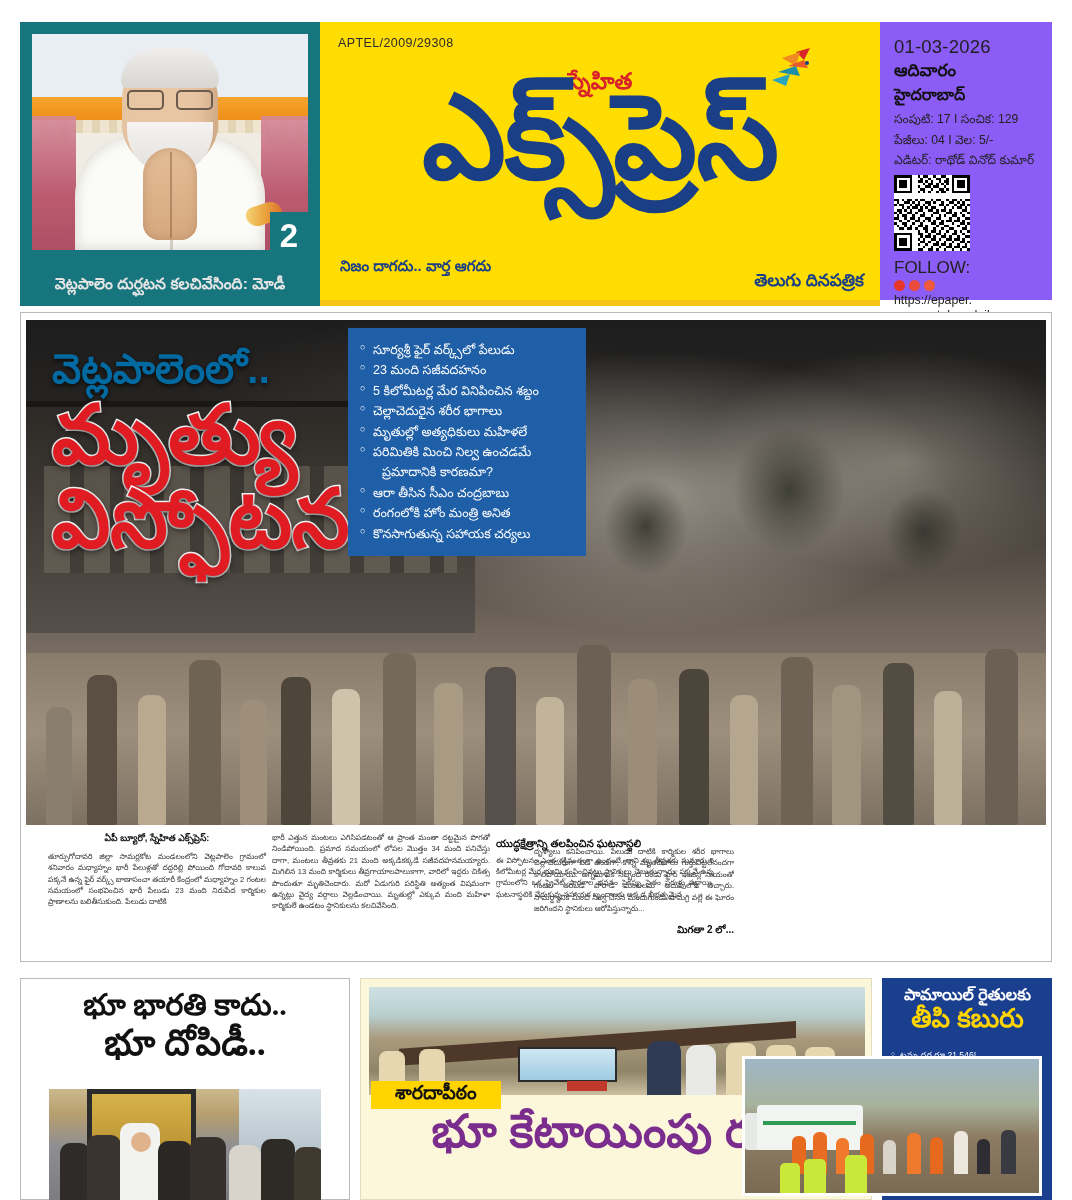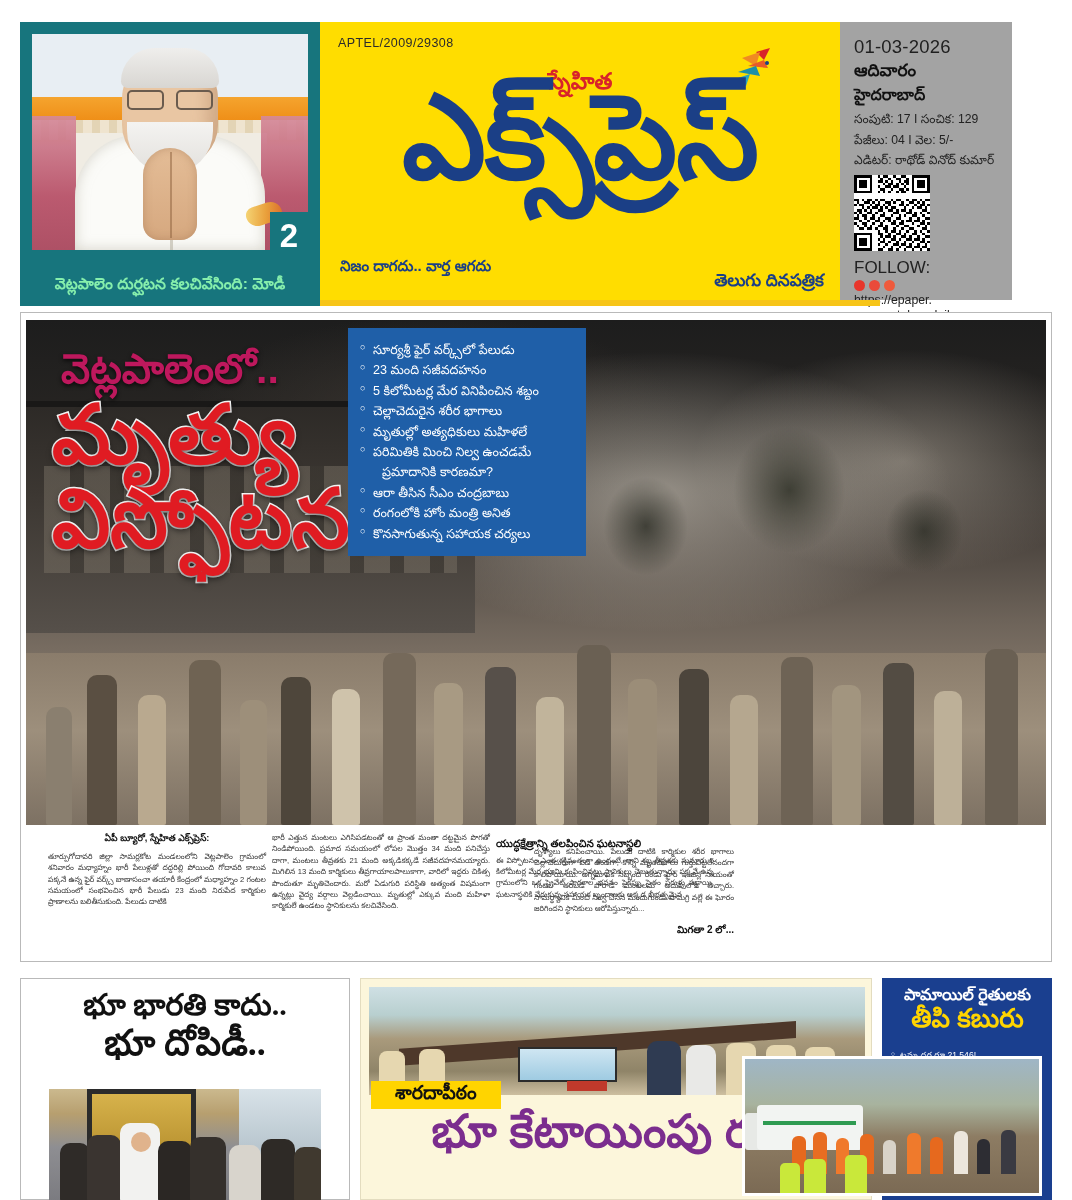--- a/index.html
+++ b/index.html
@@ -59,45 +59,45 @@
   .modi-photo .flower { position:absolute; right:26px; bottom:26px; width:36px; height:20px;
      background:linear-gradient(110deg,#f6d97a,#e9a03b 55%,#d96a2c); border-radius:10px 14px 10px 14px; transform:rotate(-18deg);}
 
   .badge-2 {
     position:absolute; right:12px; bottom:42px; width:38px; height:46px;
     background:#17757d; color:#fff; font-size:33px; font-weight:bold;
     display:flex; align-items:center; justify-content:center; line-height:1;
   }
   .mh-left .caption {
     position:absolute; left:0; right:0; bottom:4px; text-align:center;
-    color:#86efac; font-size:15.5px; font-weight:bold; letter-spacing:.1px;
+    color:#e5e5e5; font-size:15.5px; font-weight:bold; letter-spacing:.1px;
   }
 
   .mh-center {
-    width:520px; height:278px; background:#ffdd00; position:relative;
+    width:560px; height:278px; background:#ffdd00; position:relative;
   }
   .reg-no { position:absolute; left:18px; top:14px; font-size:12.5px; color:#2b2b2b; letter-spacing:.4px; }
   .snehitha {
     position:absolute; left:0; right:0; top:46px; text-align:center;
     color:#d8232a; font-size:23px; font-weight:bold;
   }
   .logo-word {
     position:absolute; left:0; right:0; top:58px; text-align:center;
     color:#1b3f86; font-size:118px; font-weight:bold; line-height:.98;
     letter-spacing:-1px; white-space:nowrap;
   }
   .tagline-l {
     position:absolute; left:20px; bottom:22px; color:#1b3f86; font-size:15px; font-weight:bold;
   }
   .tagline-r {
     position:absolute; right:16px; bottom:6px; color:#1b3f86; font-size:17px; font-weight:bold;
   }
   .bird { position:absolute; right:62px; top:24px; width:52px; height:42px; }
 
-  .mh-right { width:172px; height:278px; background:#a3a3a3; padding:14px 4px 0 14px; position:relative;}
+  .mh-right { width:172px; height:278px; background:#8b5cf6; padding:14px 4px 0 14px; position:relative;}
   .mh-right .dateline { font-size:18.5px; color:#1f1f1f; letter-spacing:.2px; }
   .mh-right .day { font-size:17px; font-weight:bold; margin-top:3px; }
   .mh-right .city { font-size:16px; font-weight:bold; margin-top:2px; }
   .mh-right .meta { font-size:12.2px; margin-top:3px; line-height:1.45; color:#222; }
   .qr { margin-top:5px; width:76px; height:76px; }
   .follow { font-size:17px; margin-top:3px; color:#222; }
   .socials { display:flex; gap:4px; margin-top:2px; }
   .socials i { width:11px; height:11px; border-radius:50%; display:block; }
   .s-fb{background:#e8362b;} .s-ig{background:#ea4a3a;} .s-x{background:#ef5a3c;}
   .url { font-size:12.3px; line-height:1.25; margin-top:2px; color:#222; }
@@ -129,21 +129,21 @@
     box-shadow: inset 0 6px 0 #191817;
   }
   .shed:after{ content:""; position:absolute; left:4%; top:28%; width:92%; height:46%;
     background:repeating-linear-gradient(90deg, rgba(120,112,100,.5) 0 26px, rgba(60,56,50,.55) 26px 40px);}
   .ground { position:absolute; left:0; right:0; bottom:0; height:34%;
     background:linear-gradient(180deg,#8a7c6b,#9d8f7c 45%,#7d7163); }
   .crowd { position:absolute; left:0; right:0; bottom:0; height:58%; }
   .p { position:absolute; bottom:0; border-radius:10px 10px 2px 2px; }
 
   .headline-wrap { position:absolute; left:52px; top:348px; width:460px; z-index:6; }
-  .hl-small { color:#be185d; font-size:41px; font-weight:bold; line-height:1.05; text-shadow:0 2px 4px rgba(0,0,0,.7);margin-left:9px; }
+  .hl-small { color:#0369a1; font-size:41px; font-weight:bold; line-height:1.05; text-shadow:0 2px 4px rgba(0,0,0,.7); }
   .hl-big {
     color:#e01b22; font-size:82px; font-weight:bold; line-height:1.02; margin-top:2px;
     -webkit-text-stroke:3px #ffffff; paint-order:stroke fill;
     text-shadow:0 3px 6px rgba(0,0,0,.55);
   }
   .hl-big2 { margin-top:0px; }
 
   .bullets {
     position:absolute; left:348px; top:328px; width:238px; z-index:7;
     background:#1f5fa8; color:#fff; padding:12px 10px 12px 12px;

